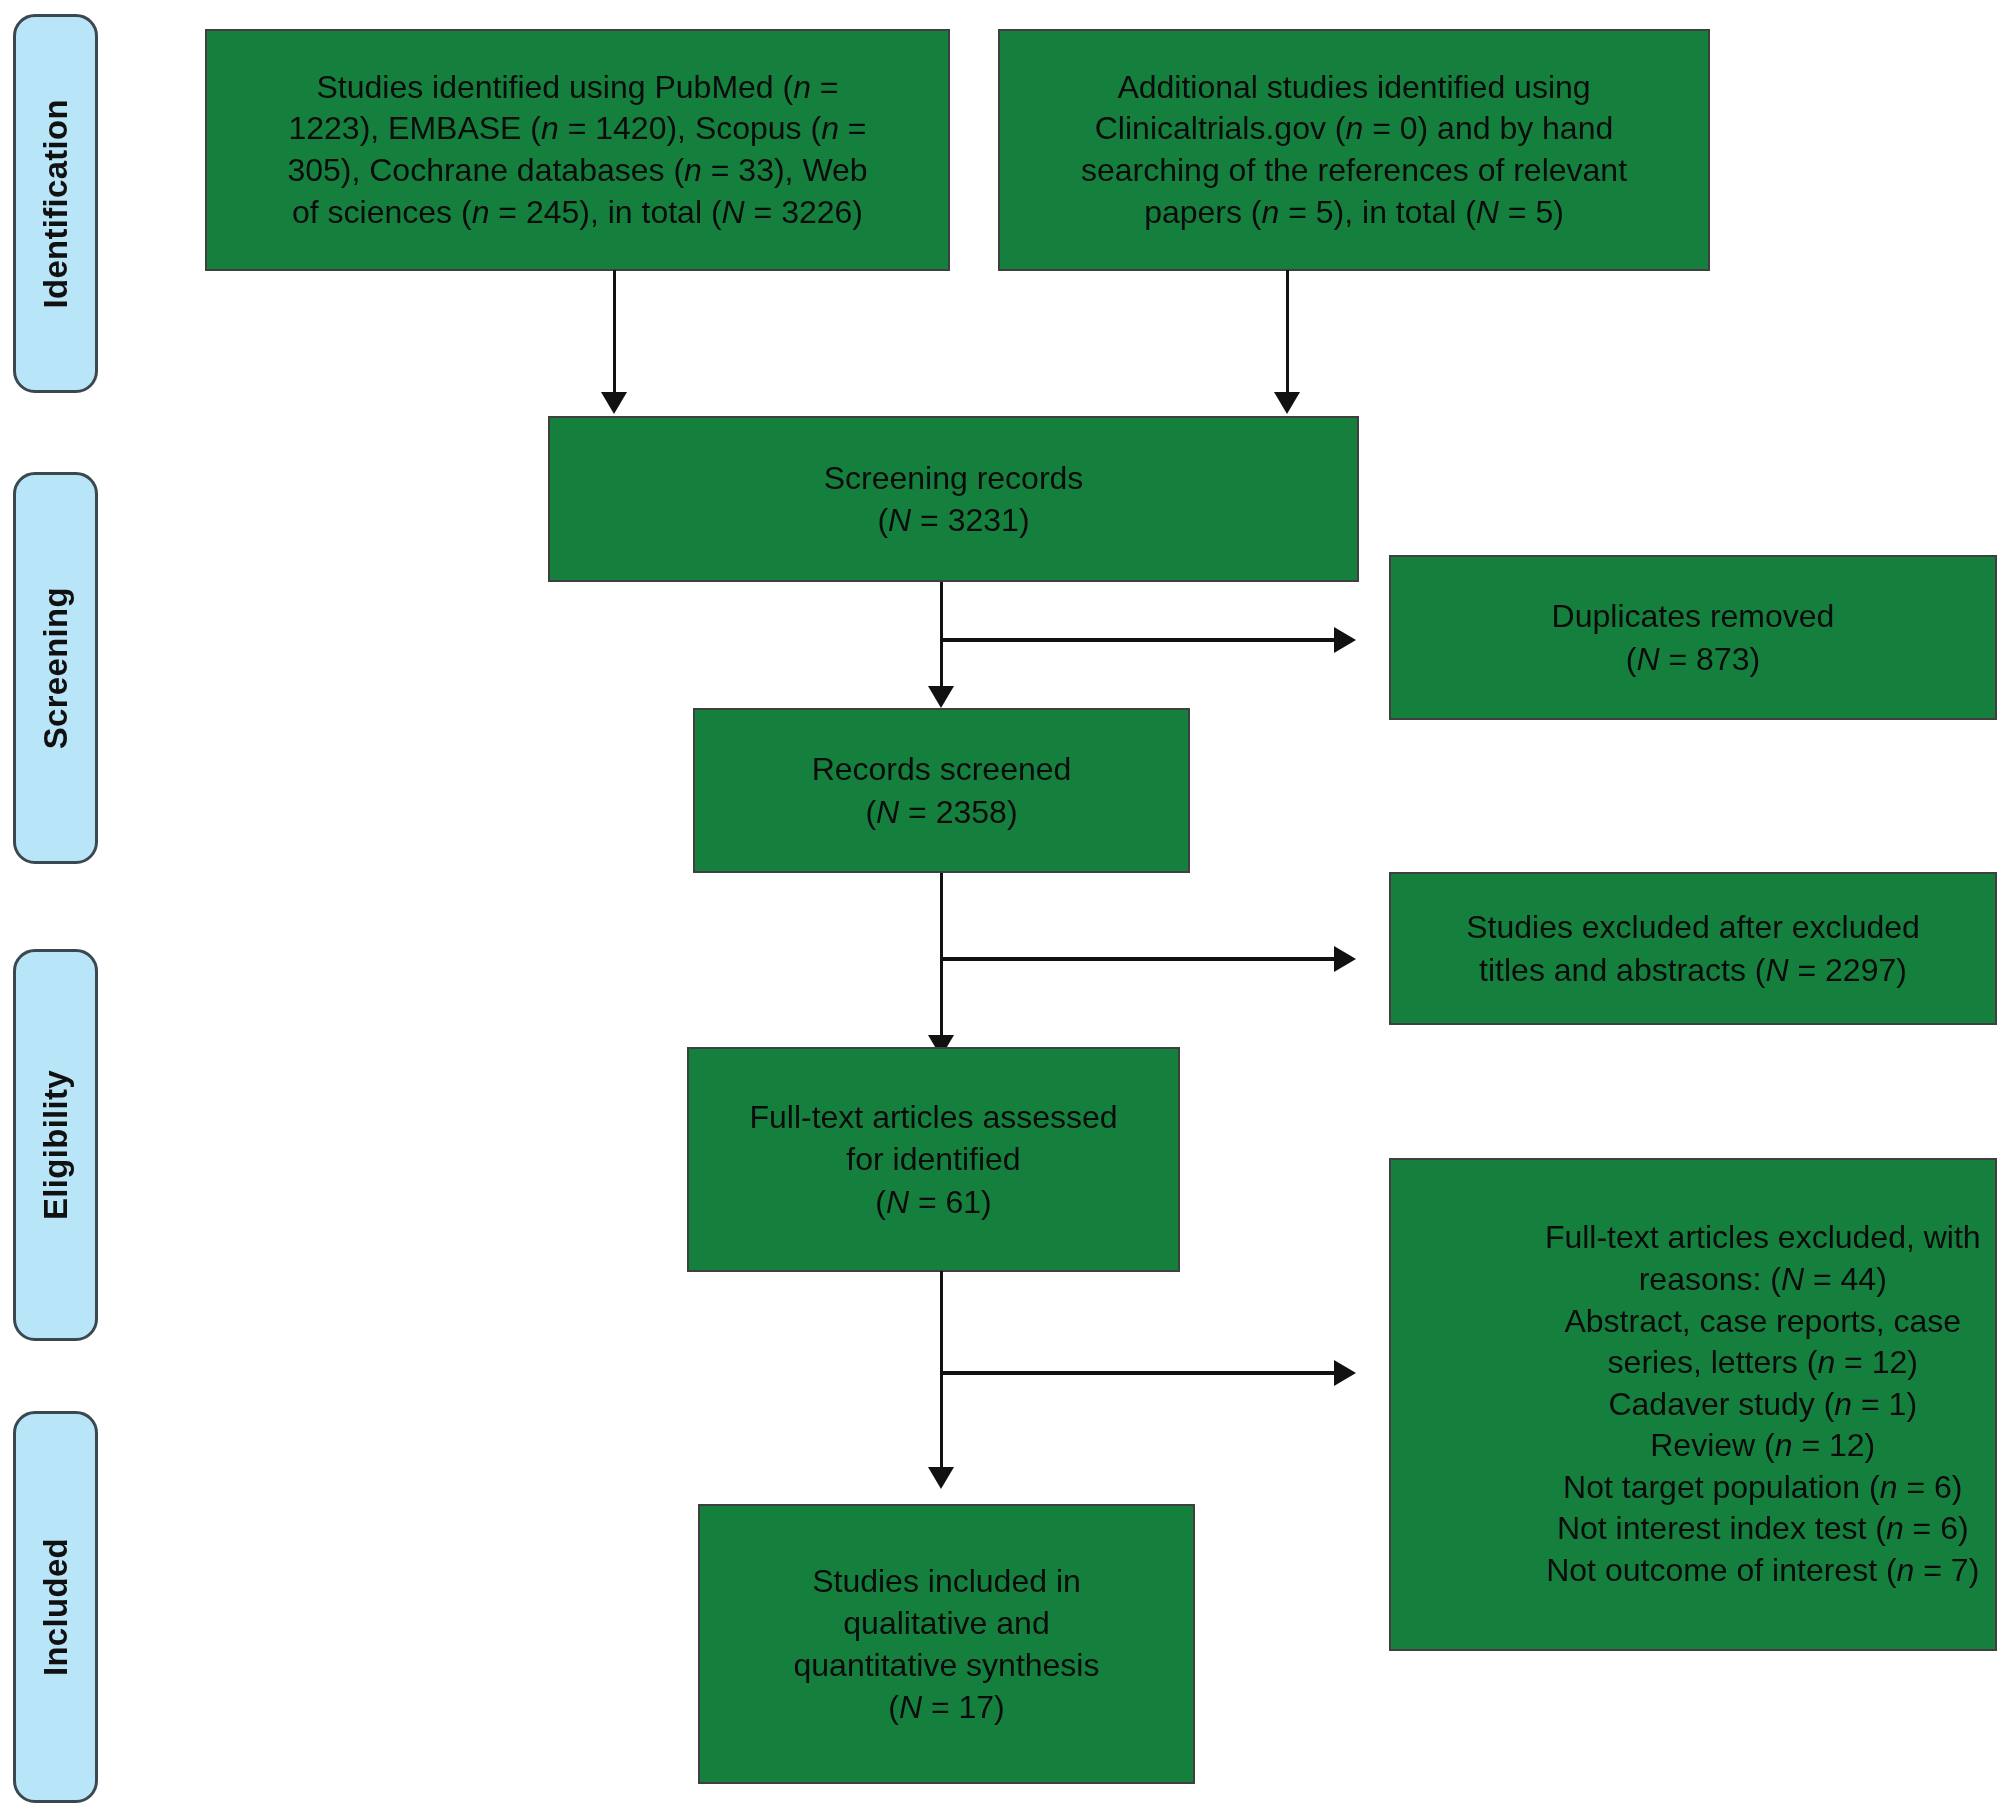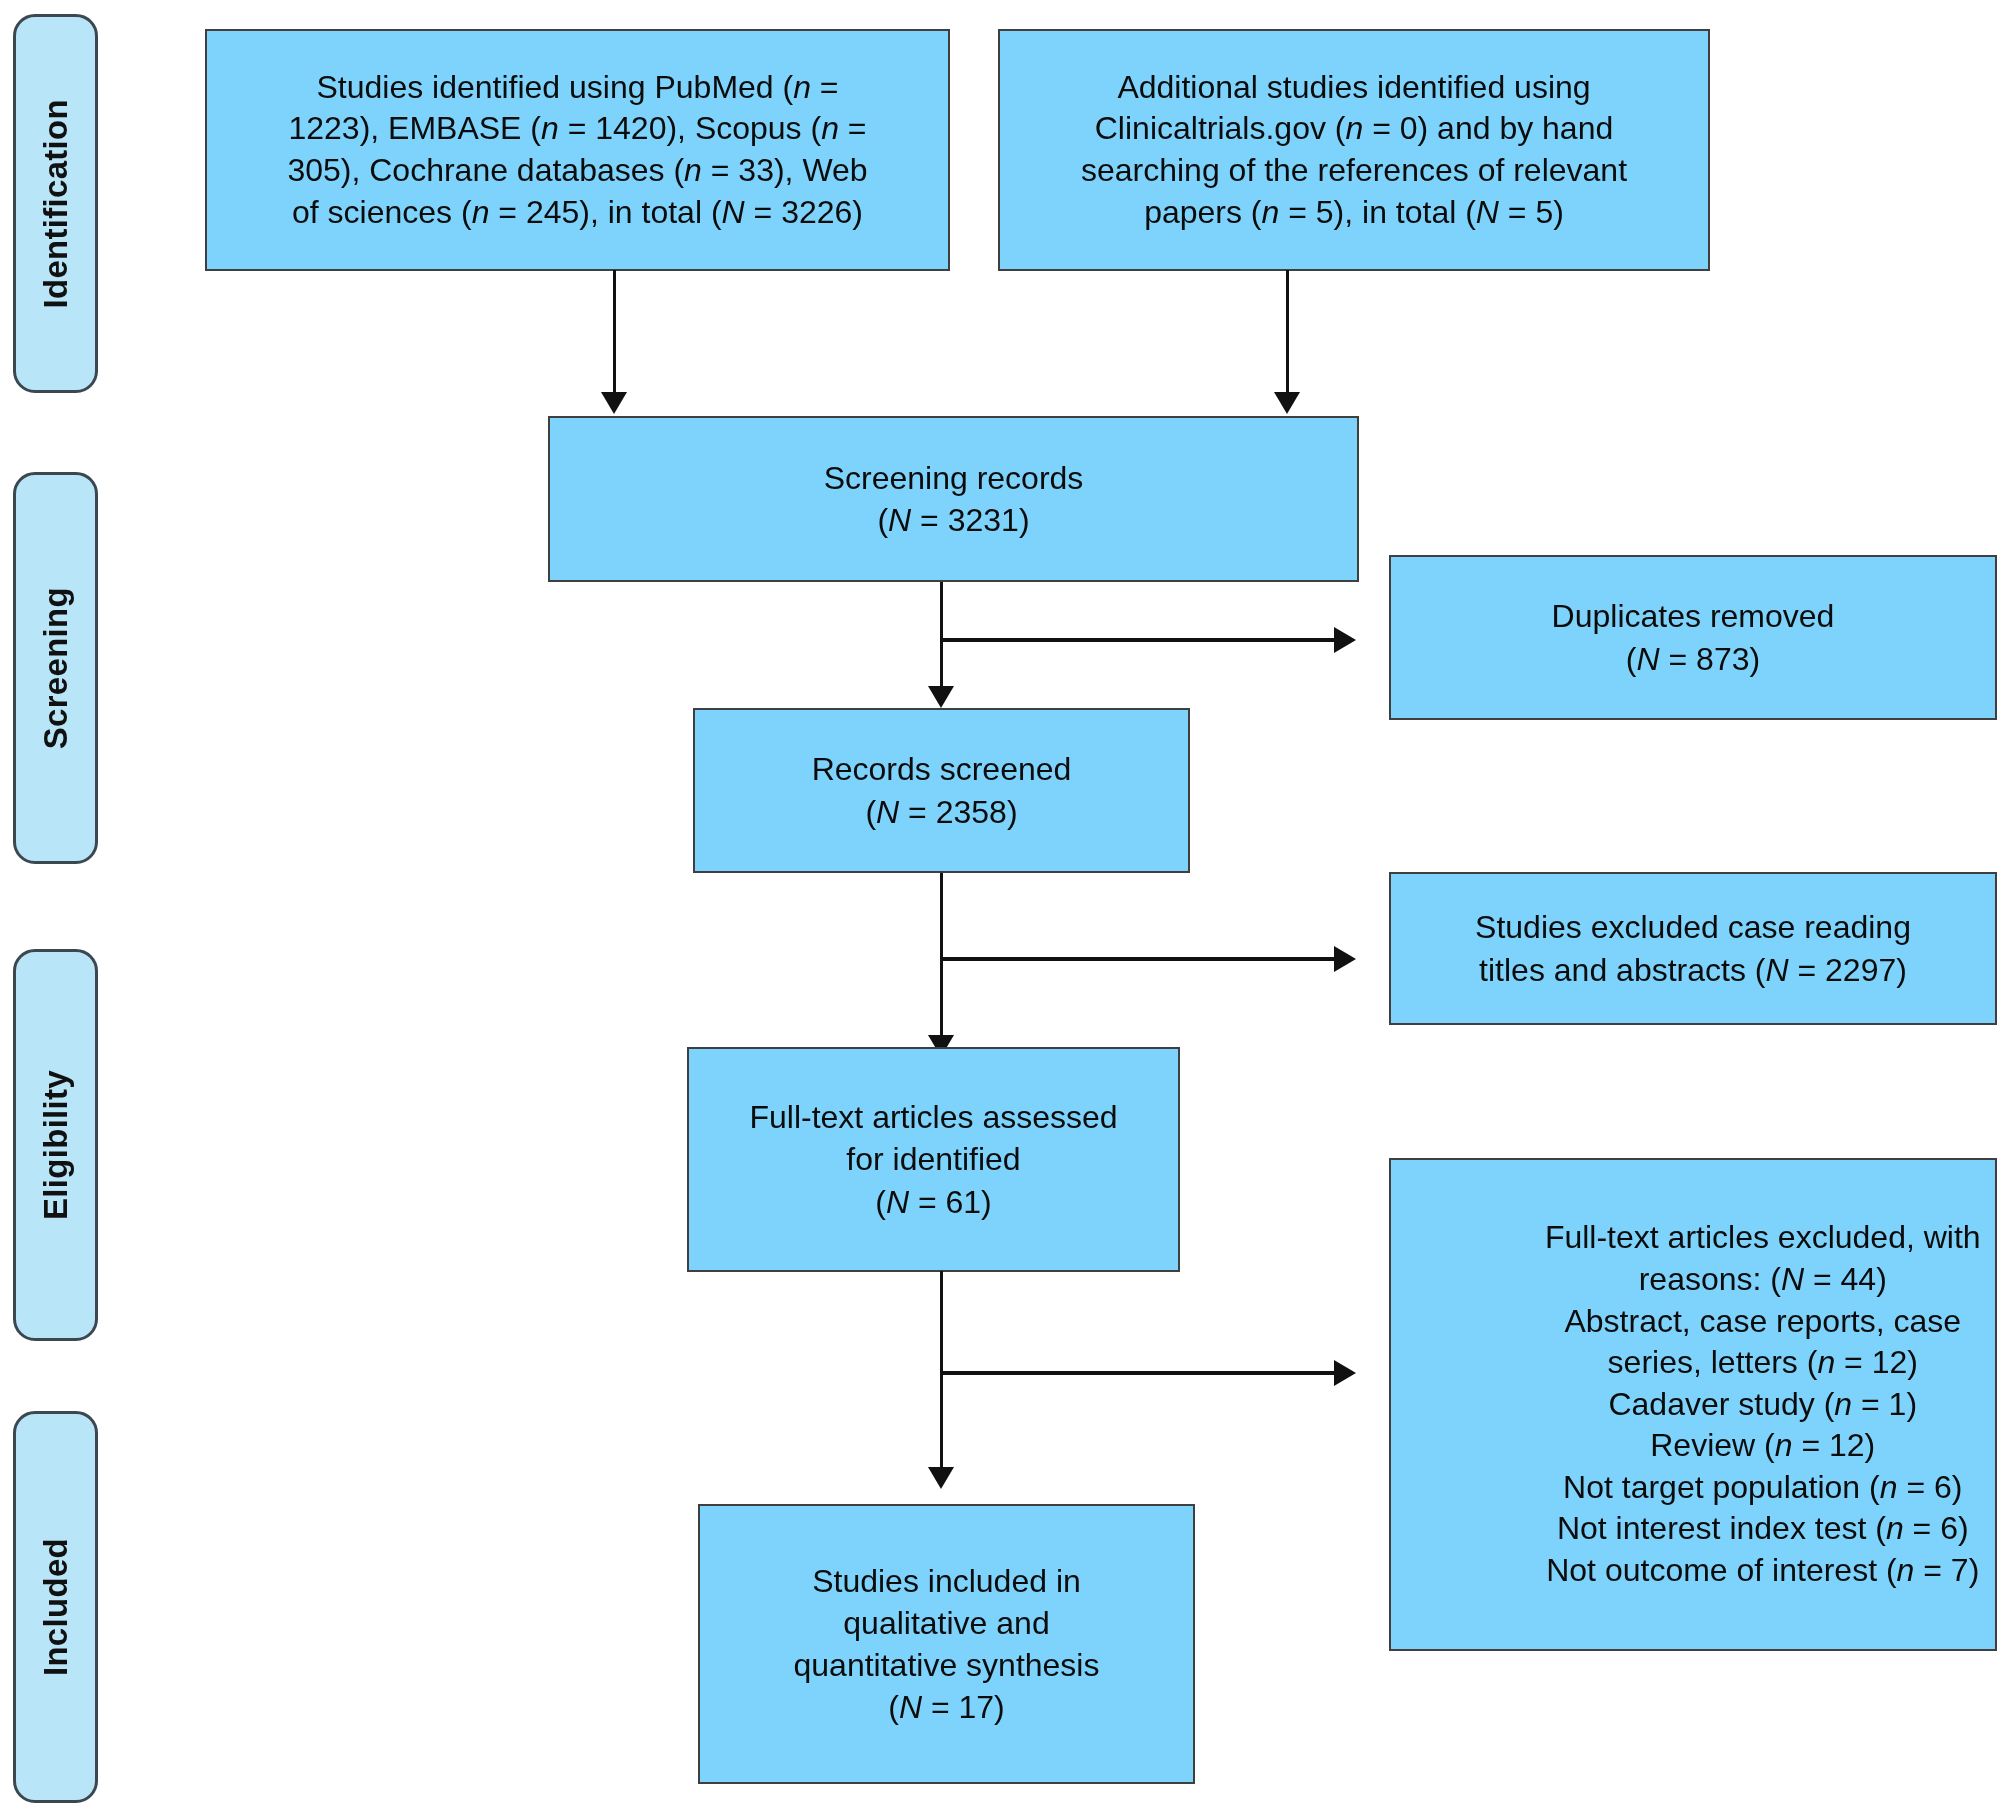--- a/index.html
+++ b/index.html
@@ -33,21 +33,21 @@
     font-size: 33px;
     font-weight: bold;
     color: #111111;
     letter-spacing: 0.3px;
     white-space: nowrap;
   }
 
   
   .node {
     position: absolute;
-    background: #7dd3fc;
+    background: #15803d;
     border: 2.6px solid #3f3f3f;
     box-sizing: border-box;
     display: flex;
     align-items: center;
     justify-content: center;
     padding: 6.5px 14.4px;
   }
   .node p {
     margin: 0;
     text-align: center;
@@ -157,21 +157,21 @@
   </div>
 
   <div class="vline" style="left:940px; top:873px; height:175px;"></div>
   <div class="arrow-down" style="left:928px; top:1035px;"></div>
 
   <div class="hline" style="left:943px; top:957px; width:405px;"></div>
   <div class="arrow-right" style="left:1334px; top:957px; margin-top:-11px;"></div>
 
   <div class="node" style="left:1389px; top:872px; width:608px; height:153px;">
     <p>
-      <span>Studies excluded case reading</span><br>
+      <span>Studies excluded after excluded</span><br>
       <span>titles and abstracts (<i>N</i> = 2297)</span>
     </p>
   </div>
 
   <div class="node" style="left:687px; top:1047px; width:493px; height:225px;">
     <p>
       <span>Full-text articles assessed</span><br>
       <span>for identified</span><br>
       <span>(<i>N</i> = 61)</span>
     </p>

